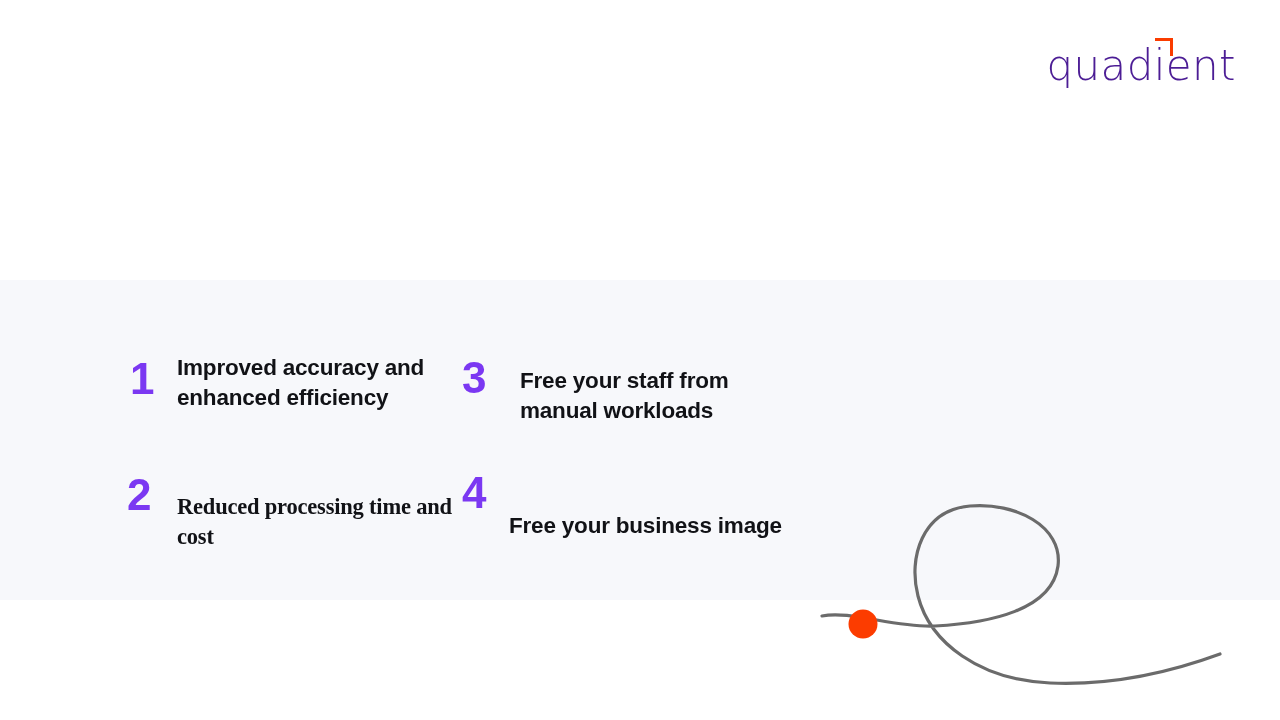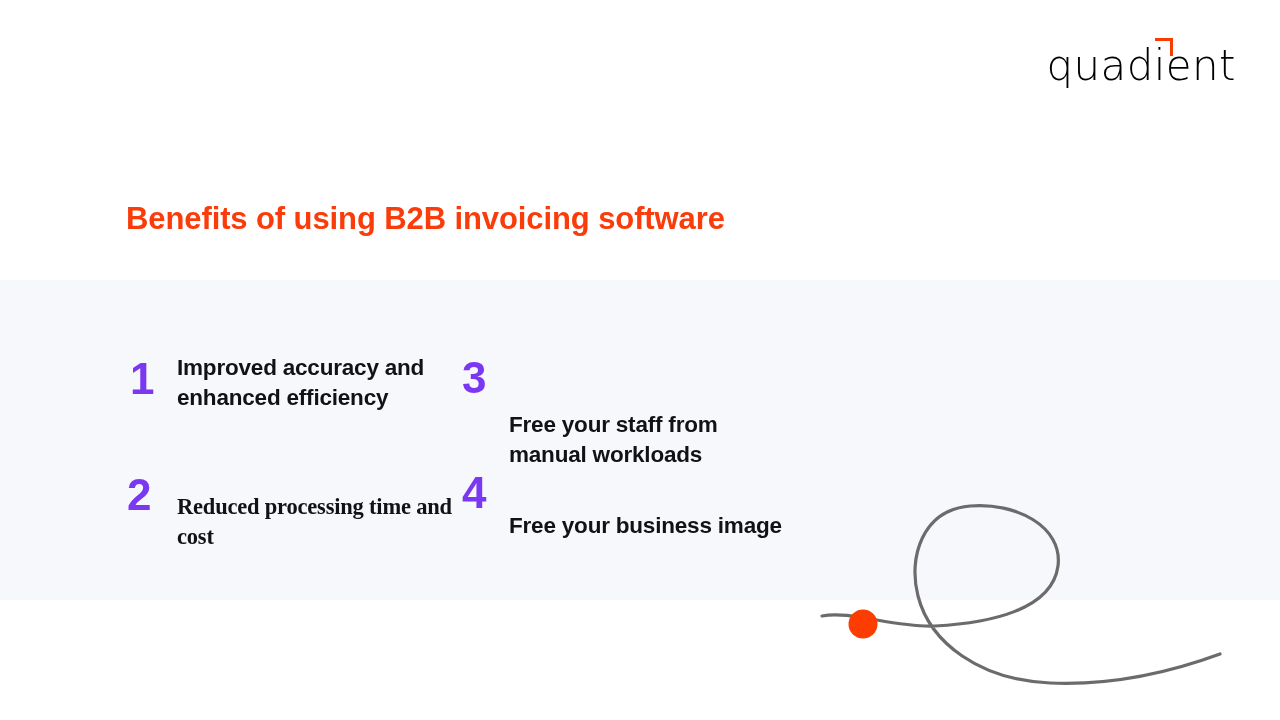--- a/index.html
+++ b/index.html
@@ -30,21 +30,21 @@
     right: 44px;
     height: 48px;
     display: flex;
     align-items: center;
   }
   .brand-wordmark {
     font-family: "DejaVu Sans", sans-serif;
     font-size: 42px;
     font-weight: 300;
     letter-spacing: 0.4px;
-    color: #000000;
+    color: #4c1d95;
     line-height: 1;
     position: relative;
     white-space: nowrap;
   }
   .brand-accent {
     position: absolute;
     width: 15px;
     height: 15px;
     border-top: 3px solid #fa3c00;
     border-right: 3px solid #fa3c00;
@@ -103,21 +103,21 @@
   .item-1 .benefit-label  { left: 51px; top: 13px; width: 280px; }
 
   
   .item-2 { left: 126px; top: 468px; width: 340px; }
   .item-2 .benefit-number { left: 1px; top: 5px; }
   .item-2 .benefit-label  { left: 51px; top: 24px; width: 290px; font-family: Liberation Serif, serif; }
 
   
   .item-3 { left: 458px; top: 352px; width: 340px; }
   .item-3 .benefit-number { left: 4px; top: 4px; }
-  .item-3 .benefit-label  { left: 51px; top: 14px; width: 290px; margin-top: 44px; }
+  .item-3 .benefit-label  { left: 62px; top: 14px; width: 290px; }
 
   
   .item-4 { left: 458px; top: 468px; width: 430px; }
   .item-4 .benefit-number { left: 4px; top: 3px; }
   .item-4 .benefit-label  { left: 51px; top: 43px; width: 390px; white-space: nowrap; }
 
   
   .decor-swirl {
     position: absolute;
     left: 800px;
@@ -130,21 +130,20 @@
 </head>
 <body>
 
 <div id="slide">
 
   <div class="brand-logo">
     <div class="brand-wordmark">quadient</div>
     <span class="brand-accent"></span>
   </div>
 
-  <div class="slide-title">Benefits of using B2B invoicing software</div>
 
   <div class="content-band"></div>
 
   <div class="benefit-item item-1">
     <span class="benefit-number">1</span>
     <span class="benefit-label">Improved accuracy and enhanced efficiency</span>
   </div>
 
   <div class="benefit-item item-2">
     <span class="benefit-number">2</span>

